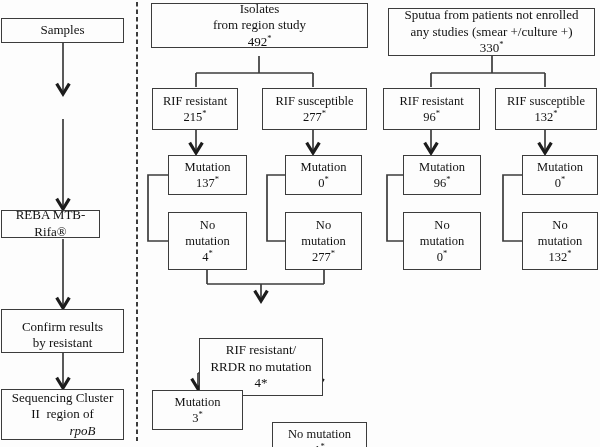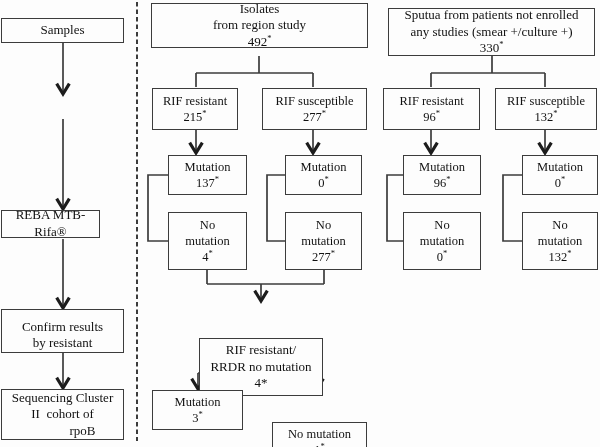--- a/index.html
+++ b/index.html
@@ -9,21 +9,21 @@
   }
   #connectors{position:absolute;left:0;top:0;width:600px;height:447px;}
   .bx{
     position:absolute;box-sizing:border-box;border:1.5px solid #3c3c3c;background:#fdfdfd;
     display:flex;flex-direction:column;align-items:center;justify-content:center;
     text-align:center;font-size:12.5px;line-height:1.28;
   }
   .bx.big{font-size:13px;}
   .bx .ln{white-space:pre-wrap;}
   sup.ast{font-size:8.5px;line-height:0;vertical-align:super;}
-  .gene{margin-left:40px;}
+  .gene{font-style:italic;margin-left:40px;}
 </style>
 </head>
 <body>
 
 <div id="figure">
 
   <svg id="connectors" width="600" height="447" viewBox="0 0 600 447" xmlns="http://www.w3.org/2000/svg">
     <g stroke="#3c3c3c" stroke-width="1.7" fill="none">
       <path d="M137 2 V441" stroke-width="2" stroke-dasharray="4.5 3"></path>
 
@@ -70,21 +70,21 @@
   </div>
   <div class="bx big" style="left:1px;top:210px;width:99px;height:28px;">
     <span class="ln">REBA MTB-Rifa®</span>
   </div>
   <div class="bx big" style="left:1px;top:309px;width:123px;height:44px;justify-content:flex-end;">
     <span class="ln">Confirm results</span>
     <span class="ln">by resistant</span>
   </div>
   <div class="bx big" style="left:1px;top:389px;width:123px;height:51px;">
     <span class="ln">Sequencing Cluster</span>
-    <span class="ln"><span>II  cohort of </span><span class="gene">rpoB</span></span>
+    <span class="ln"><span>II  region of </span><span class="gene">rpoB</span></span>
   </div>
 
   <div class="bx big" style="left:151px;top:3px;width:217px;height:45px;">
     <span class="ln">Isolates</span>
     <span class="ln">from region study</span>
     <span class="ln"><span>492</span><sup class="ast">*</sup></span>
   </div>
   <div class="bx" style="left:152px;top:88px;width:86px;height:42px;">
     <span class="ln">RIF resistant</span>
     <span class="ln"><span>215</span><sup class="ast">*</sup></span>

